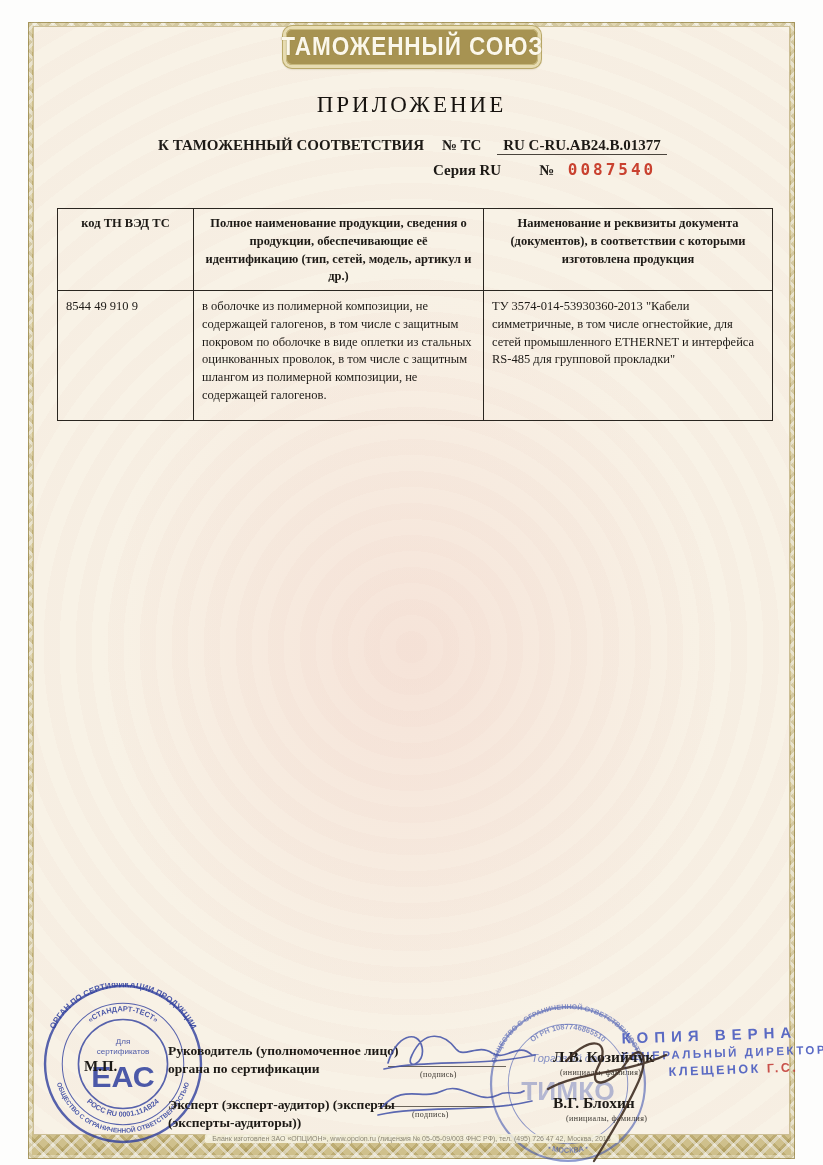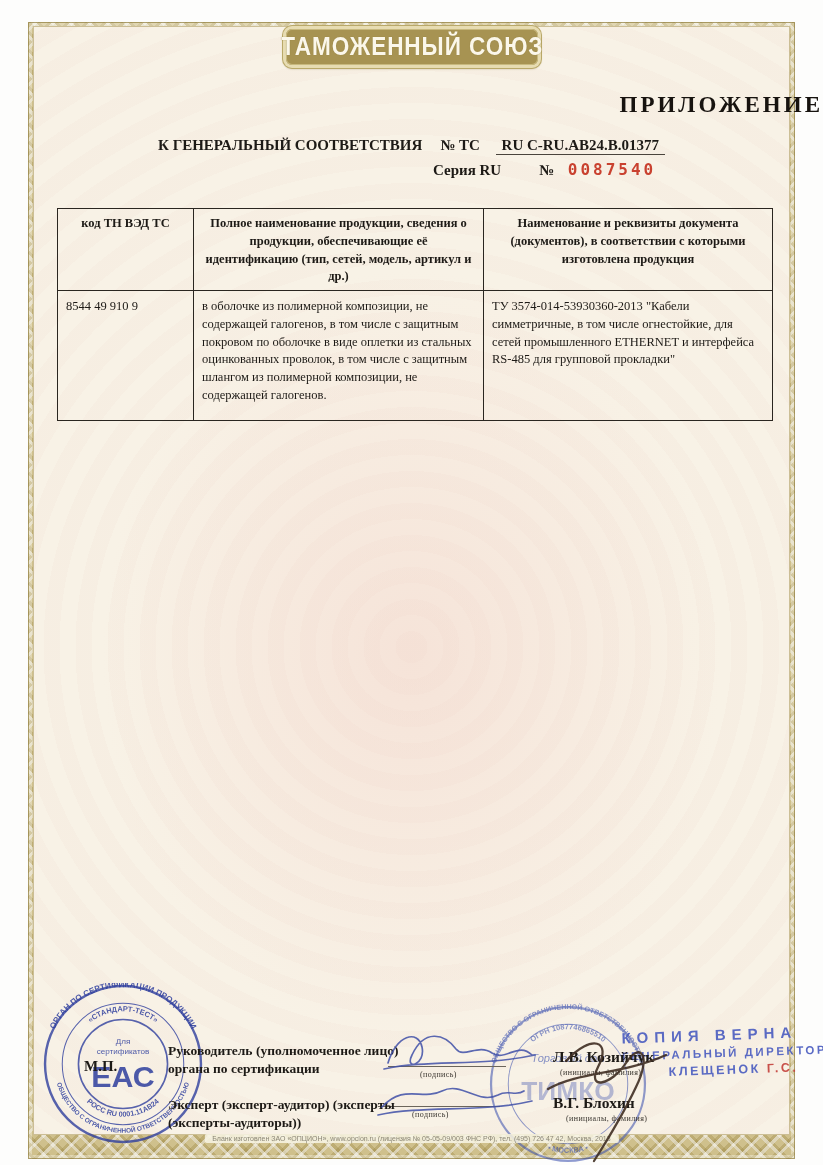--- a/index.html
+++ b/index.html
@@ -23,22 +23,22 @@
   
   .badge-outer{position:absolute;left:283px;top:26px;width:258px;height:42px;z-index:5;
     background:#e7dcb2;border-radius:9px;padding:3px;box-sizing:border-box;
     box-shadow:0 0 0 1px #b9a868, 0 1px 2px rgba(120,100,40,.4);}
   .badge-inner{width:100%;height:100%;background:#a79352;border-radius:6px;
     display:flex;align-items:center;justify-content:center;
     box-shadow:inset 0 0 0 1px #c8b97e;}
   .badge-inner span{font-family:"Liberation Sans","DejaVu Sans",sans-serif;
     font-weight:bold;font-size:24px;letter-spacing:1px;color:#fbf7ea;
     transform:scaleY(1.05) scaleX(.94);text-shadow:0 0 1px #8a7a3c;white-space:nowrap;}
-  .title{position:absolute;left:0;right:0;top:92px;text-align:right;z-index:3;
-    font-size:23px;font-weight:bold;letter-spacing:3px;color:#17130f;}
+  .title{position:absolute;left:0;right:0;top:92px;text-align:center;z-index:3;
+    font-size:23px;font-weight:normal;letter-spacing:3px;color:#17130f;}
   .cert-line{position:absolute;left:158px;top:137px;z-index:3;font-size:15px;font-weight:bold;white-space:nowrap;}
   .cert-line .gap1{margin-left:14px;} .cert-line .gap2{margin-left:12px;}
   .cert-num{border-bottom:1px solid #4a443c;padding:0 6px 1px 6px;}
   .series-line{position:absolute;left:433px;top:160px;z-index:3;font-size:15px;font-weight:bold;white-space:nowrap;}
   .series-line .no-sign{margin-left:34px;}
   .serial{margin-left:10px;font-family:"DejaVu Sans Mono","Liberation Mono",monospace;
     font-weight:bold;font-size:16px;letter-spacing:3px;color:#c9412f;}
   .products-heading{position:absolute;left:0;right:0;top:189px;text-align:center;z-index:3;
     font-size:13px;font-weight:bold;color:#191511;}
   
@@ -87,21 +87,21 @@
 
   <div class="badge-outer">
     <div class="badge-inner">
       <span>ТАМОЖЕННЫЙ СОЮЗ</span>
     </div>
   </div>
 
   <div class="title">ПРИЛОЖЕНИЕ</div>
 
   <div class="cert-line">
-    <span>К ГЕНЕРАЛЬНЫЙ СООТВЕТСТВИЯ</span>
+    <span>К ТАМОЖЕННЫЙ СООТВЕТСТВИЯ</span>
     <span class="gap1">№ ТС</span>
     <span class="gap2 cert-num">RU C-RU.АВ24.В.01377</span>
   </div>
 
   <div class="series-line">
     <span>Серия RU</span>
     <span class="no-sign">№</span>
     <span class="serial">0087540</span>
   </div>
 

